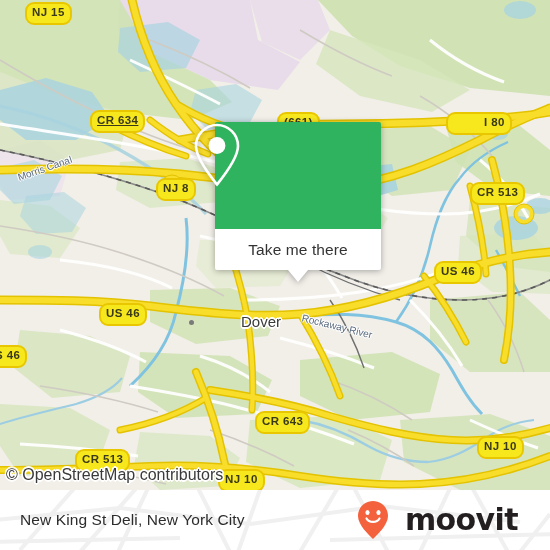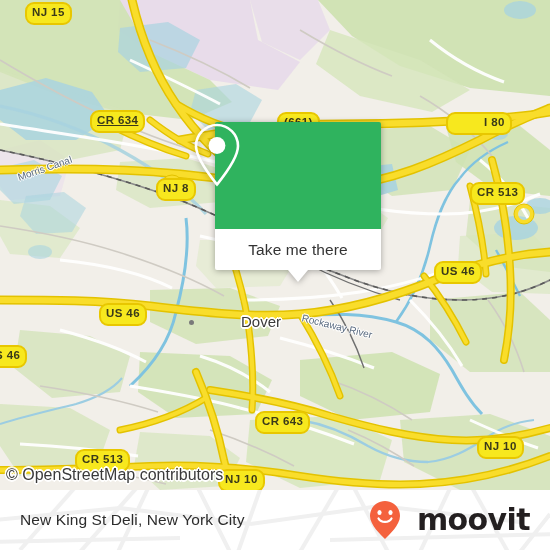--- a/index.html
+++ b/index.html
@@ -88,21 +88,21 @@
   #footer{
     position:absolute;left:0;top:490px;width:550px;height:60px;
     background:#ffffff;overflow:hidden;
   }
   #footer-watermark{position:absolute;left:0;top:0;opacity:1;}
   #footer-title{
     position:absolute;left:20px;top:50%;transform:translateY(-50%);
     font-size:15.5px;color:#2d2d2d;white-space:nowrap;letter-spacing:.1px;
   }
   #brand{
-    position:absolute;right:20px;top:50%;transform:translateY(-50%);
+    position:absolute;right:32px;top:50%;transform:translateY(-50%);
     display:flex;align-items:center;gap:15px;
   }
   #brand-word{
     font-size:30px;font-weight:bold;color:#231f20;letter-spacing:-0.6px;
     line-height:1;font-family:"DejaVu Sans","Liberation Sans",sans-serif;
   }
 </style>
 </head>
 <body>
 

